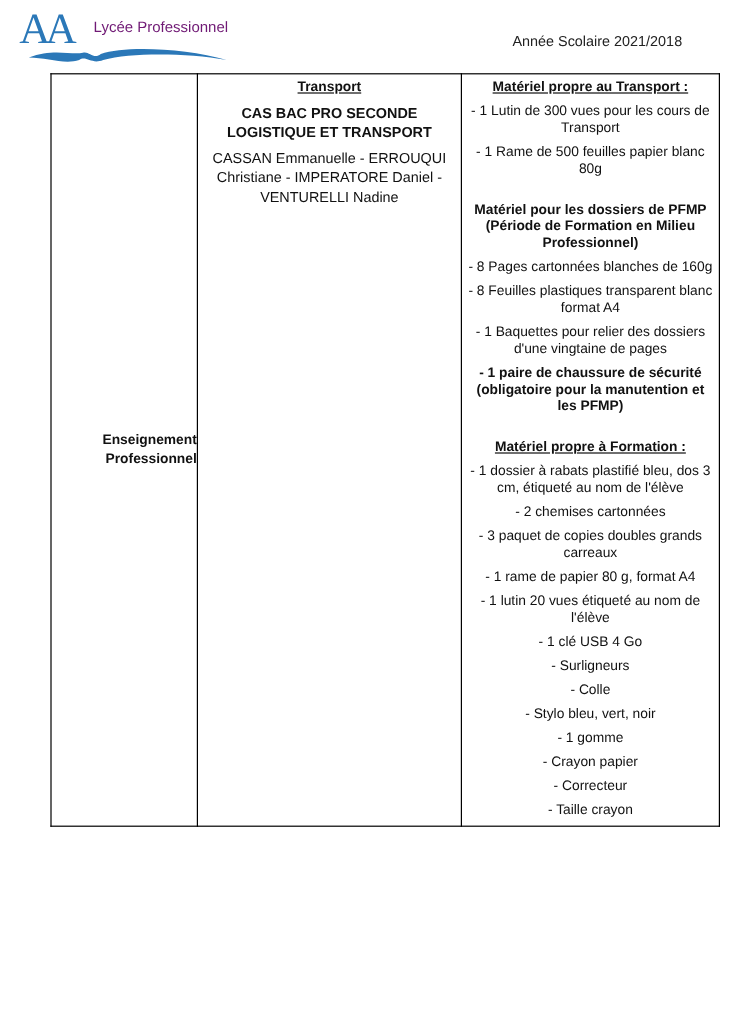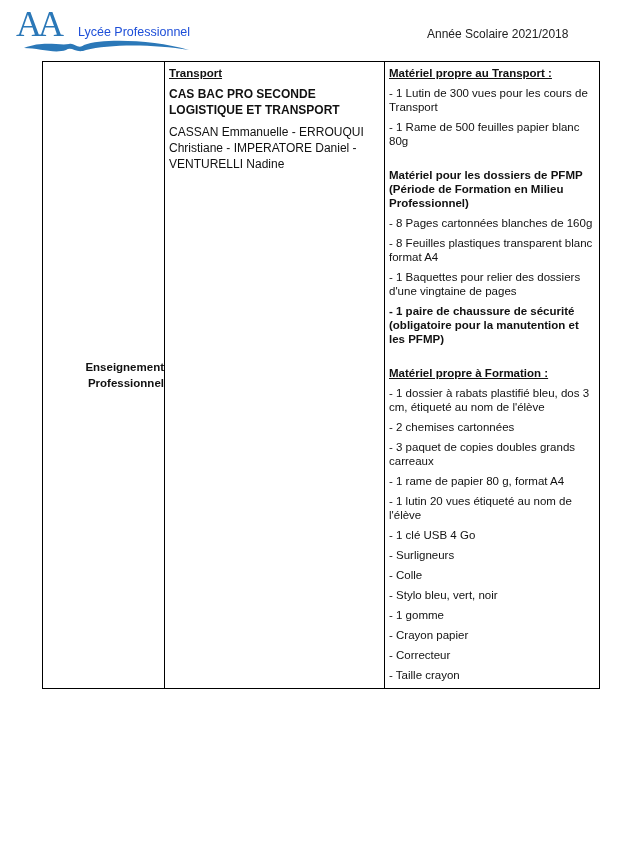--- a/index.html
+++ b/index.html
@@ -1,33 +1,33 @@
 <!DOCTYPE html>
 <html><head>
 <meta charset="utf-8">
 <style>
   html, body { margin:0; padding:0; background:#ffffff; }
   body { width:630px; height:856px; position:relative; overflow:hidden;
          font-family:"Liberation Sans", sans-serif; color:#111; }
   .logo { position:absolute; left:14px; top:6px; width:200px; height:48px; }
   .logo .aa { position:absolute; left:2px; top:0px; font-family:"Liberation Serif", serif;
               font-size:36px; color:#2b78b8; letter-spacing:-4px; line-height:36px; }
-  .logo .l1 { position:absolute; left:64px; top:19px; font-size:12.5px; color:#1d4ed8; line-height:14px; white-space:nowrap; }
+  .logo .l1 { position:absolute; left:64px; top:10px; font-size:12.5px; color:#701a75; line-height:14px; white-space:nowrap; }
   .logo .l2 { position:absolute; left:60px; top:17px; font-size:17px; font-weight:bold; color:#1f5fa5; line-height:20px; white-space:nowrap; }
   .logo svg { position:absolute; left:0; top:30px; }
   .year { position:absolute; left:427px; top:27px; font-size:12px; color:#222; white-space:nowrap; }
 
   table.main { position:absolute; left:42px; top:61px; width:558px; border-collapse:collapse; }
   table.main td { border:1.5px solid #000; vertical-align:top; padding:0; }
   td.c1 { width:121px; vertical-align:middle !important; text-align:right; }
   td.c2 { width:219px; }
   td.c3 { width:214px; }
   .c1 .lbl { font-size:11.5px; font-weight:bold; line-height:16px; }
   .cell { padding:4px 4px 4px 4px; font-size:11.5px; line-height:14px; }
-  .p { margin:0 0 6px 0; }
+  .p { margin:0 0 6px 0;text-align:center; }
   .u { text-decoration:underline; font-weight:bold; }
   .b { font-weight:bold; }
   .gap { height:14px; }
   .big { font-size:12px; line-height:16px; }
 </style>
 </head>
 <body>
 
 <div class="logo">
   <span class="aa">AA</span>

